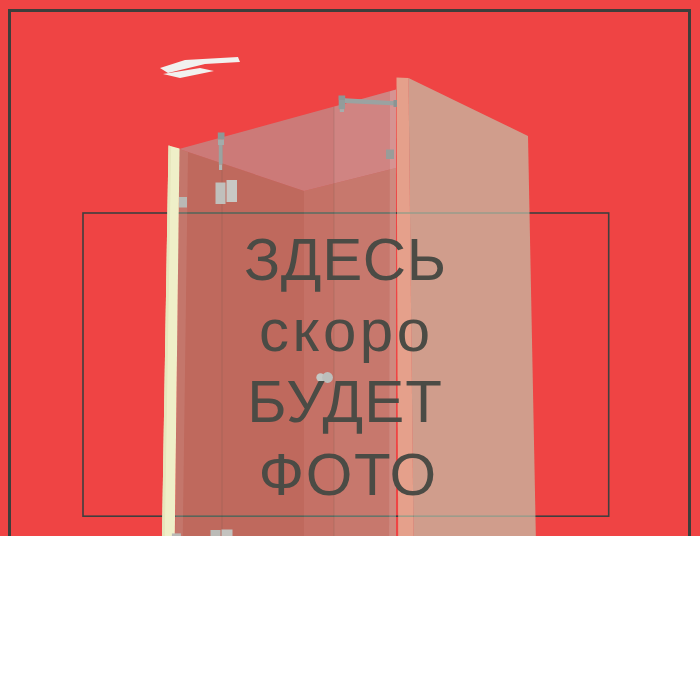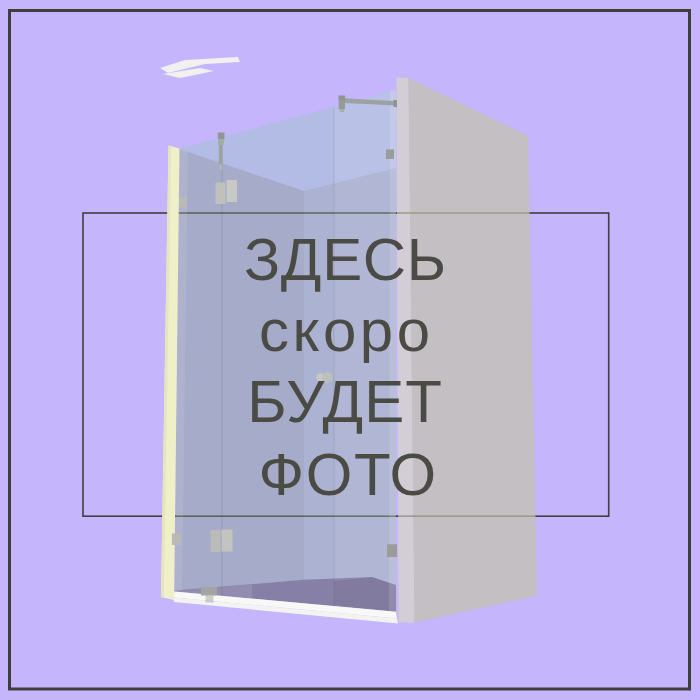--- a/index.html
+++ b/index.html
@@ -1,16 +1,16 @@
 <!DOCTYPE html>
 <html><head>
 <meta charset="utf-8">
 <style>
   html,body{margin:0;padding:0;background:#ffffff;}
-  .stage{position:relative;width:700px;height:700px;overflow:hidden;background:#c4b5fd;}
+  .stage{position:relative;width:700px;height:536px;overflow:hidden;background:#ef4444;}
   svg{position:absolute;left:0;top:0;}
   text{font-family:"Liberation Sans",sans-serif;fill:#4b4b45;}
 </style>
 </head>
 <body>
 <div class="stage">
 <svg width="700" height="700" viewBox="0 0 700 700">
 
   <rect x="9.5" y="10.5" width="680" height="678.5" fill="none" stroke="#3e3e3b" stroke-width="3"></rect>
 

